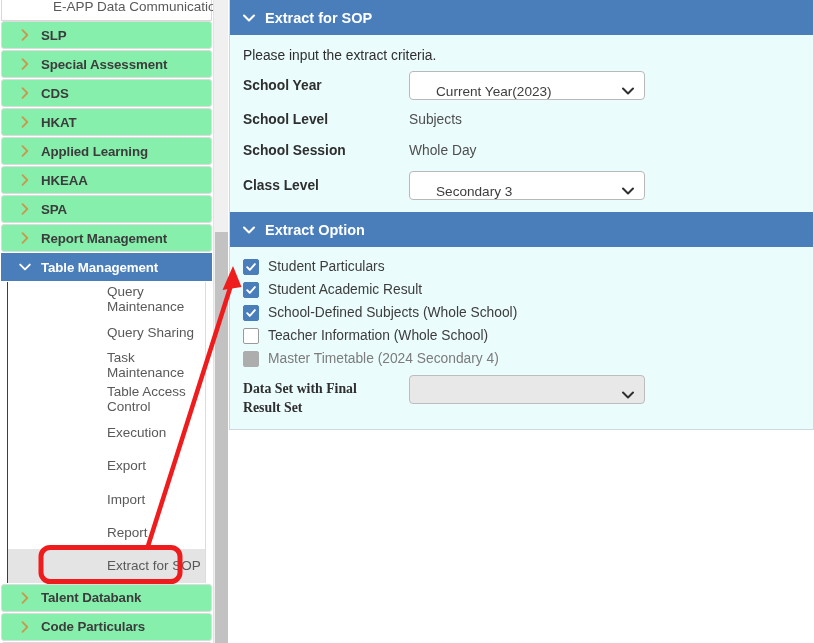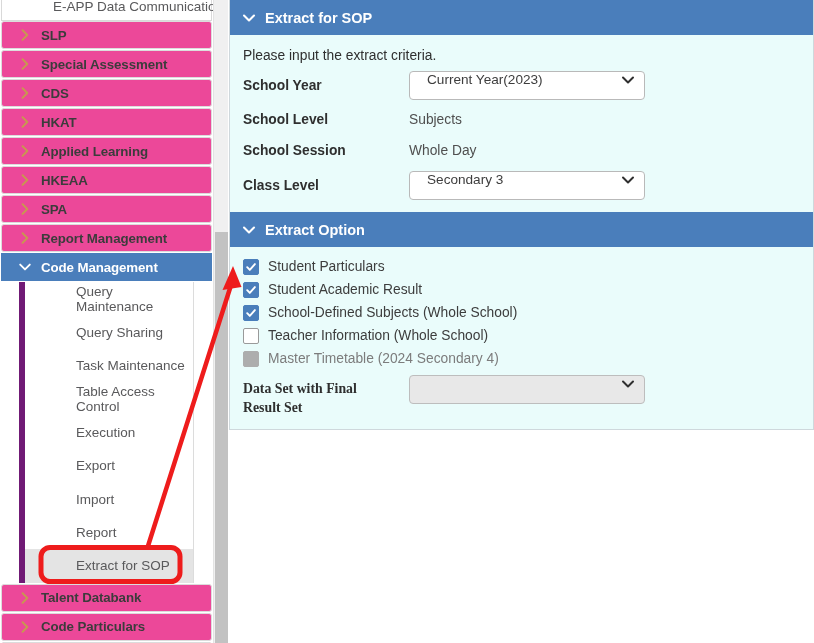--- a/index.html
+++ b/index.html
@@ -40,21 +40,21 @@
     left: 51px;
     top: -1px;
     font-size: 13.5px;
     color: #59595b;
     white-space: nowrap;
   }
 
   .nav-group {
     height: 28px;
     margin: 0 1px 1px 1px;
-    background: #ec4899;
+    background: #86efac;
     border: 1px solid #dcdcdc;
     border-radius: 3px;
     box-sizing: border-box;
     display: flex;
     align-items: center;
     cursor: pointer;
     position: relative;
   }
   .nav-group.active {
     background: #4a7ebb;
@@ -77,23 +77,24 @@
   }
   .nav-group.active .glabel { color: #ffffff; }
 
   .nav-sub {
     height: 33.4px;
     background: #ffffff;
     display: flex;
     align-items: center;
     cursor: pointer;
     box-sizing: border-box;
-    margin: 0 19px;
-    border-left: 6px solid #701a75;
+    margin: 0 7px;
+    border-left: 1px solid #701a75;
     border-right: 1px solid #dcdcdc;
+    padding-left: 48px;
   }
   .nav-sub:first-of-type { border-top: none; }
   .nav-sub .slabel {
     font-size: 13.5px;
     color: #59595b;
     margin-left: 51px;
   }
   .nav-sub.selected { background: #e4e4e4; }
 
   
@@ -193,24 +194,24 @@
   }
 
   .sel {
     width: 236px;
     height: 29px;
     background: #ffffff;
     border: 1px solid #b9b9b9;
     border-radius: 4px;
     box-sizing: border-box;
     display: flex;
-    align-items: flex-start;
+    align-items: flex-end;
     justify-content: space-between;
     cursor: pointer;
-    padding: 0 8px 0 17px;
+    padding: 0 8px 0 26px;
   }
   .sel.disabled {
     background: #e8e8e8;
     border-color: #bdbdbd;
   }
   .sel .seltext {
     font-size: 13.6px;
     color: #3d3d3d;
   }
   .sel .caret { width: 16px; height: 16px; flex: none; display:block; }
@@ -327,21 +328,21 @@
       <div class="nav-group">
         <svg class="chev" viewBox="0 0 14 14">
           <path d="M4.5 2.2 L9.3 7 L4.5 11.8" fill="none" stroke="#c79a4e" stroke-width="1.9" stroke-linecap="round" stroke-linejoin="round"></path>
         </svg>
         <span class="glabel">Report Management</span>
       </div>
       <div class="nav-group active">
         <svg class="chev" viewBox="0 0 14 14">
           <path d="M2.2 4.6 L7 9.4 L11.8 4.6" fill="none" stroke="#ffffff" stroke-width="1.9" stroke-linecap="round" stroke-linejoin="round"></path>
         </svg>
-        <span class="glabel">Code Management</span>
+        <span class="glabel">Table Management</span>
       </div>
     </div>
 
   <div id="nav-sub-list">
       <div class="nav-sub">
         <span class="slabel">Query Maintenance</span>
       </div>
       <div class="nav-sub">
         <span class="slabel">Query Sharing</span>
       </div>

